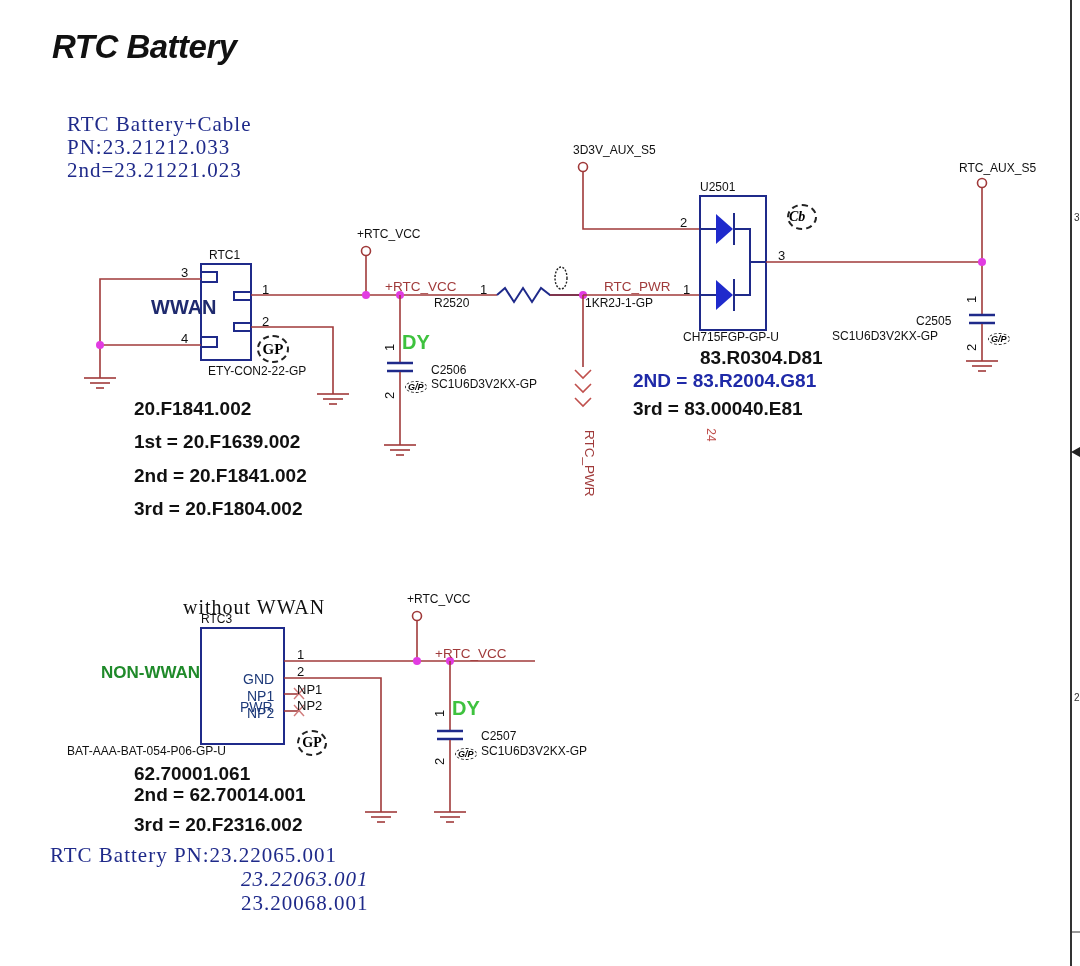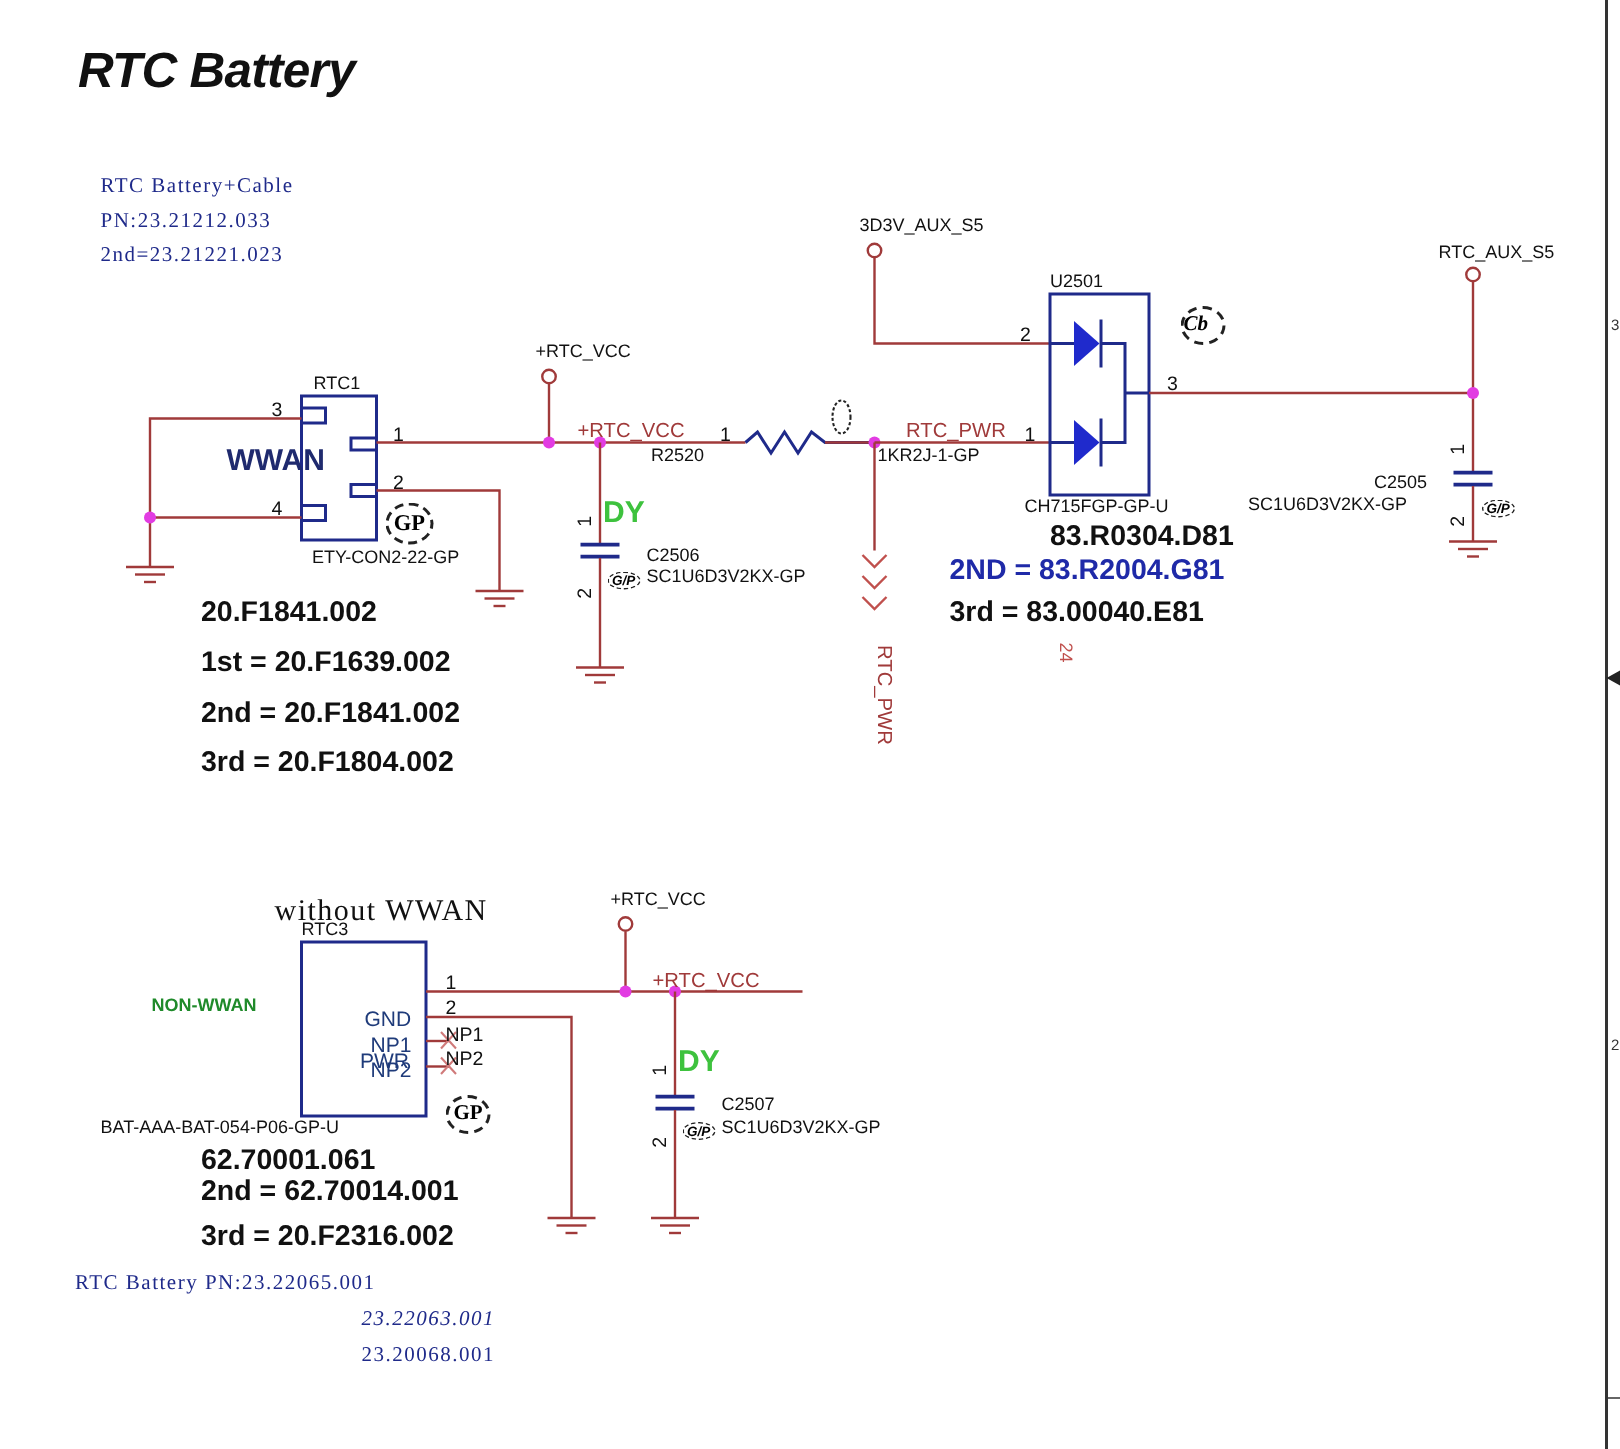--- a/index.html
+++ b/index.html
@@ -1,27 +1,27 @@
 <!DOCTYPE html>
 <html><head>
 <meta charset="utf-8">
 <style>
   html,body{margin:0;padding:0;background:#ffffff;}
   body{width:1080px;height:966px;position:relative;overflow:hidden;font-family:"Liberation Sans",sans-serif;}
   .abs{position:absolute;white-space:nowrap;}
   .title{left:52px;top:28px;font-size:33px;font-weight:bold;font-style:italic;color:#111;letter-spacing:-0.5px;}
-  .serif-blue{font-family:"Liberation Serif",serif;color:#1f2a8a;font-size:14px;line-height:23px;letter-spacing:1px;}
+  .serif-blue{font-family:"Liberation Serif",serif;color:#1f2a8a;font-size:21px;line-height:23px;letter-spacing:1px;}
   .serif-dark{font-family:"Liberation Serif",serif;color:#111;font-size:20px;letter-spacing:1px;}
   .lbl{font-size:12px;color:#111;}
   .lbl-blue{font-size:14px;color:#1f3b7a;}
   .net{font-size:13.5px;color:#a03a3a;}
   .pn{font-size:19px;font-weight:bold;color:#111;}
   .pn-blue{font-size:19px;font-weight:bold;color:#1f2aa8;}
   .green{color:#3ec23e;font-weight:bold;font-size:20px;}
-  .dkgreen{color:#1f8a2a;font-weight:bold;font-size:12px;}
+  .dkgreen{color:#1f8a2a;font-weight:bold;font-size:17px;}
   .navy-b{color:#1f2a6e;font-weight:bold;font-size:20px;}
   .pin{font-size:13px;color:#111;}
   svg{position:absolute;left:0;top:0;}
 </style>
 </head>
 <body>
 
 <svg width="1080" height="966" viewBox="0 0 1080 966">
   <defs>
     <g id="gnd">

